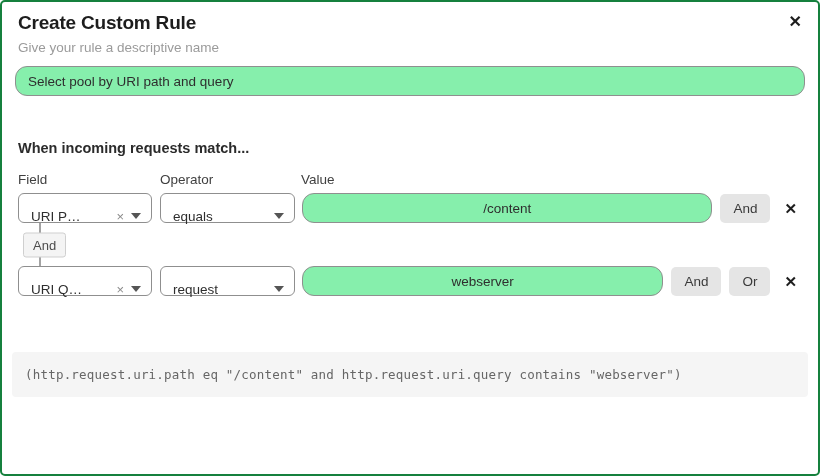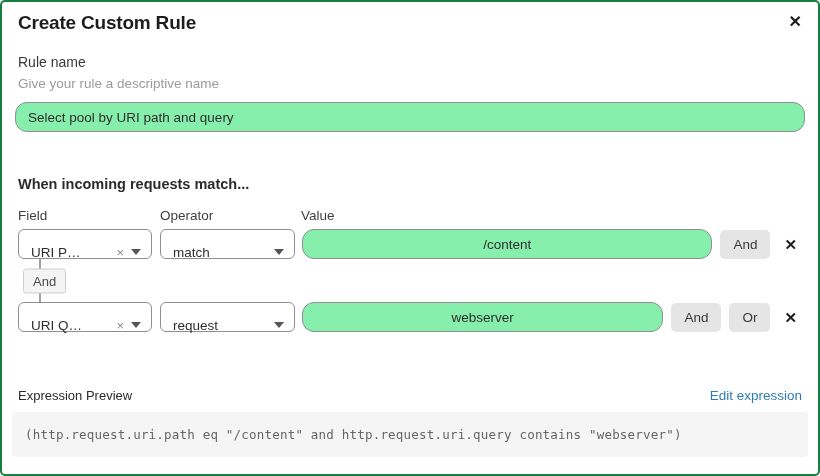--- a/index.html
+++ b/index.html
@@ -75,21 +75,20 @@
 <body>
 
 <div class="modal">
 
   <div class="modal-header">
     <div class="title">Create Custom Rule</div>
     <button class="close-btn">✕</button>
   </div>
 
   <div>
-    <div class="field-label">Rule name</div>
     <div class="hint">Give your rule a descriptive name</div>
     <input class="text-input rule-name-input" type="text" value="Select pool by URI path and query" style="">
   </div>
 
   <div class="match-section">
     <div class="match-heading">When incoming requests match...</div>
 
     <div class="col-labels">
       <span class="col-field">Field</span>
       <span class="col-operator">Operator</span>
@@ -98,21 +97,21 @@
 
     <div class="match-row">
       <div class="select field-select">
         <span class="select-text">URI Path</span>
         <span class="select-controls">
           <span class="clear-x">×</span>
           <span class="caret"></span>
         </span>
       </div>
       <div class="select operator-select">
-        <span class="select-text">match</span>
+        <span class="select-text">equals</span>
         <span class="select-controls">
           <span class="caret"></span>
         </span>
       </div>
       <input class="text-input value-input" type="text" value="/content" style="">
       <button class="gray-btn">And</button>
       <button class="delete-x">✕</button>
     </div>
 
     <div class="connector">
@@ -135,20 +134,16 @@
         </span>
       </div>
       <input class="text-input value-input" type="text" value="webserver" style="">
       <button class="gray-btn">And</button>
       <button class="gray-btn">Or</button>
       <button class="delete-x">✕</button>
     </div>
   </div>
 
   <div class="expression-section">
-    <div class="expr-header">
-      <span class="expr-label">Expression Preview</span>
-      <a class="edit-link">Edit expression</a>
-    </div>
     <div class="code-block">(http.request.uri.path eq "/content" and http.request.uri.query contains "webserver")</div>
   </div>
 
 </div>
 
 </body></html>

